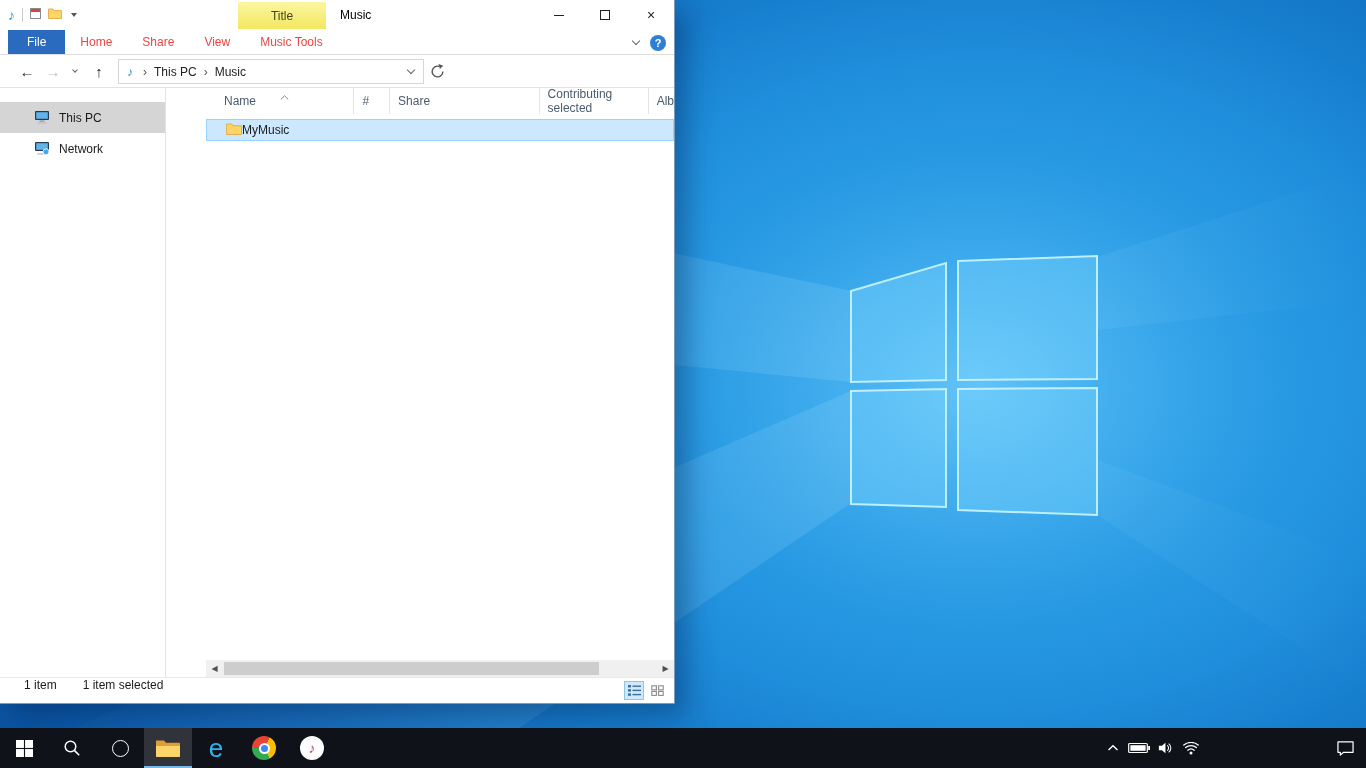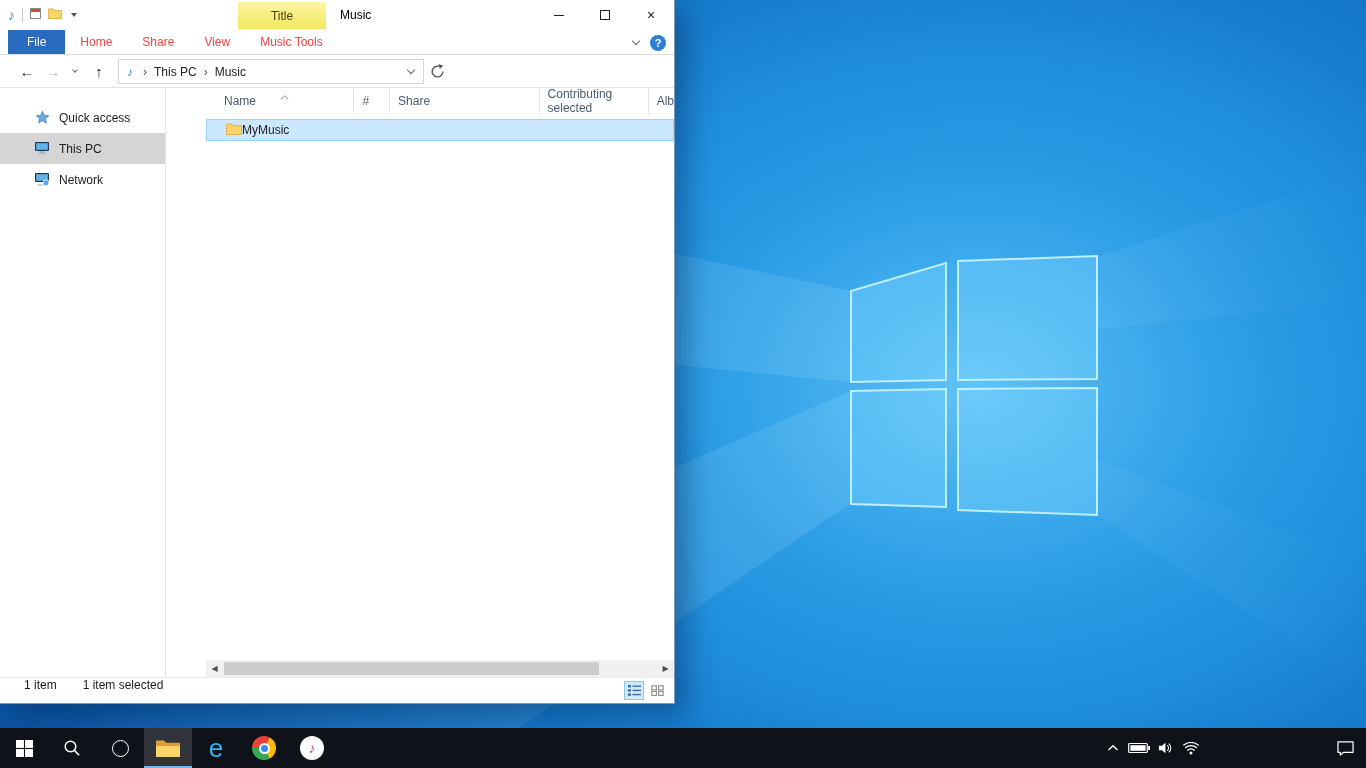--- a/index.html
+++ b/index.html
@@ -214,28 +214,20 @@
     <span class="refresh">
       <svg width="15" height="15" viewBox="0 0 14 14">
           <path d="M12,7 A5,5 0 1 1 8.6,2.3" stroke="#555" stroke-width="1.3" fill="none"></path>
           <polygon points="8,0 12.4,1.6 9.2,4.6" fill="#555"></polygon>
         </svg>
     </span>
   </div>
 
   <div class="main">
     <div class="sidebar">
-      <div class="side-item">
-        <span class="side-ico">
-          <svg width="15" height="15" viewBox="0 0 24 24">
-              <path d="M12 2l2.9 6.6 7.1.6-5.4 4.7 1.6 7-6.2-3.7-6.2 3.7 1.6-7L2 9.2l7.1-.6z" fill="#6aabdf" stroke="#3e7cb8" stroke-width="1.2"></path>
-            </svg>
-        </span>
-        <span>Quick access</span>
-      </div>
       <div class="side-item selected">
         <span class="side-ico">
           <svg width="16" height="15" viewBox="0 0 16 15">
               <rect x="1" y="1" width="14" height="9" rx="1" fill="#1f3b57"></rect>
               <rect x="2.2" y="2.2" width="11.6" height="6.6" fill="#62b4e8"></rect>
               <rect x="5.5" y="10.3" width="5" height="1.6" fill="#98a5ae"></rect>
               <rect x="3.5" y="12.2" width="9" height="1.4" fill="#b9c2c9"></rect>
             </svg>
         </span>
         <span>This PC</span>

